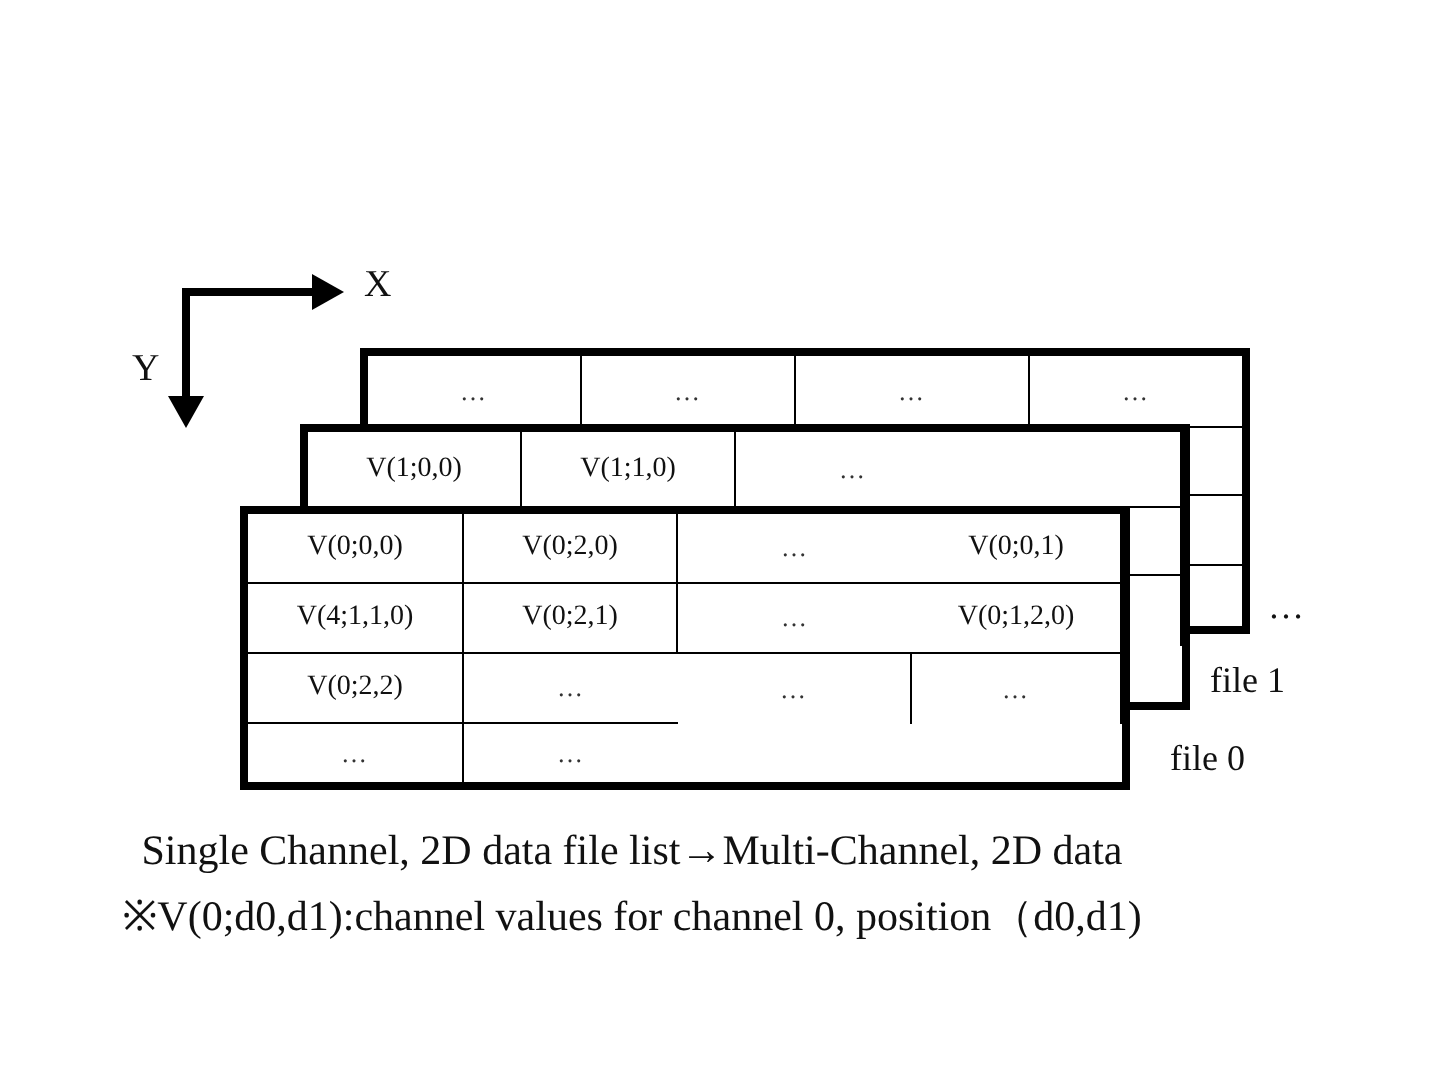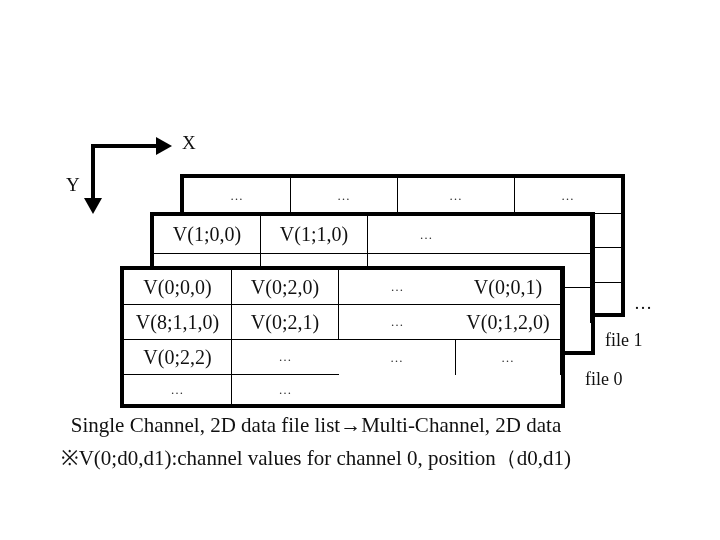--- a/index.html
+++ b/index.html
@@ -2,21 +2,21 @@
 <html><head>
 <meta charset="utf-8">
 <style>
   html, body { margin:0; padding:0; background:#fff; }
   body { width:720px; height:540px; position:relative; overflow:hidden;
          font-family: "Liberation Serif", "DejaVu Serif", serif; color:#111; }
   .axis-label { position:absolute; font-size:19px; }
   .grid { position:absolute; background:#fff; border:4px solid #000; box-sizing:border-box;
           display:grid; }
   .cell { border-right:1.5px solid #000; border-bottom:1.5px solid #000; box-sizing:border-box;
-          display:flex; align-items:center; justify-content:center; font-size:20px; background:#fff; white-space:nowrap; }
+          display:flex; align-items:center; justify-content:center; font-size:14px; background:#fff; white-space:nowrap; }
   .cell.last-col { border-right:none; }
   .cell.last-row { border-bottom:none; }
   .dots { font-size:13px; letter-spacing:1px; color:#333; }
   .file-label { position:absolute; font-size:18px; }
   .caption { position:absolute; left:0; width:632px; text-align:center; font-size:21px; }
 </style>
 </head>
 <body>
 
 <svg style="position:absolute;left:0;top:0" width="720" height="540">
@@ -60,26 +60,26 @@
     <div class="cell last-col"></div>
     <div class="cell"></div>
     <div class="cell"></div>
     <div class="cell"></div>
     <div class="cell last-col"></div>
     <div class="cell last-row"></div>
     <div class="cell last-row"></div>
     <div class="cell last-row"></div>
     <div class="cell last-col last-row"></div>
   </div>
-<div class="grid" id="layer-2" style="left:120px;top:253px;width:445px;height:142px;grid-template-columns:108px 107px 117px 1fr;grid-template-rows:35px 35px 35px 1fr;margin-top:13px;">
+<div class="grid" id="layer-2" style="left:120px;top:253px;width:445px;height:142px;grid-template-columns:108px 107px 117px 1fr;grid-template-rows:35px 35px 35px 1fr;">
     <div class="cell">V(0;0,0)</div>
     <div class="cell">V(0;2,0)</div>
     <div class="cell last-col dots">…</div>
     <div class="cell">V(0;0,1)</div>
-    <div class="cell">V(8;1,1,0)</div>
+    <div class="cell">V(4;1,1,0)</div>
     <div class="cell">V(0;2,1)</div>
     <div class="cell last-col dots">…</div>
     <div class="cell">V(0;1,2,0)</div>
     <div class="cell">V(0;2,2)</div>
     <div class="cell last-col dots">…</div>
     <div class="cell last-row dots">…</div>
     <div class="cell last-row dots">…</div>
     <div class="cell last-row dots">…</div>
     <div class="cell last-col last-row dots">…</div>
   </div>

